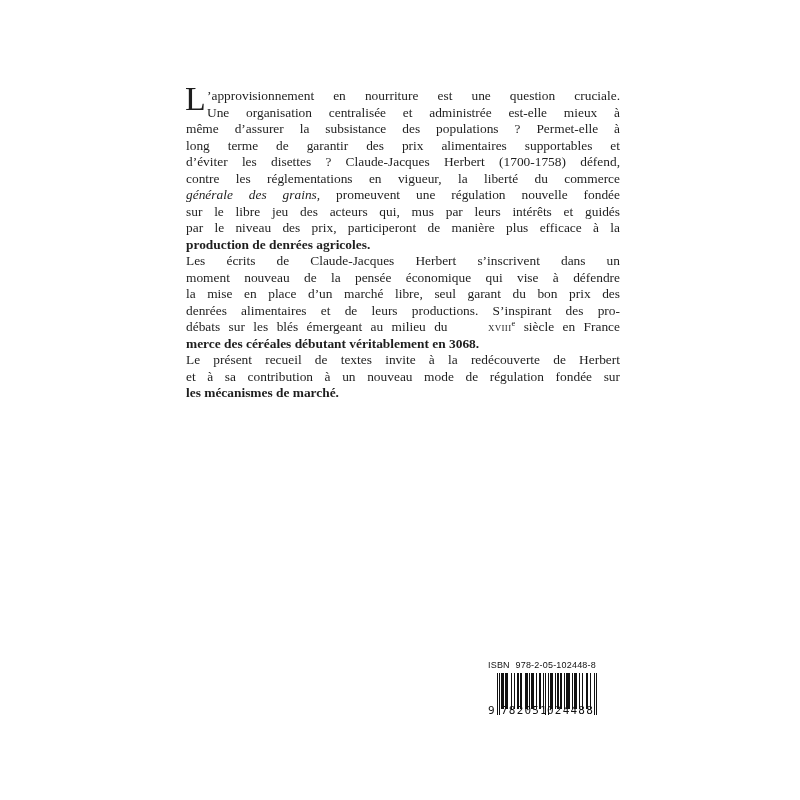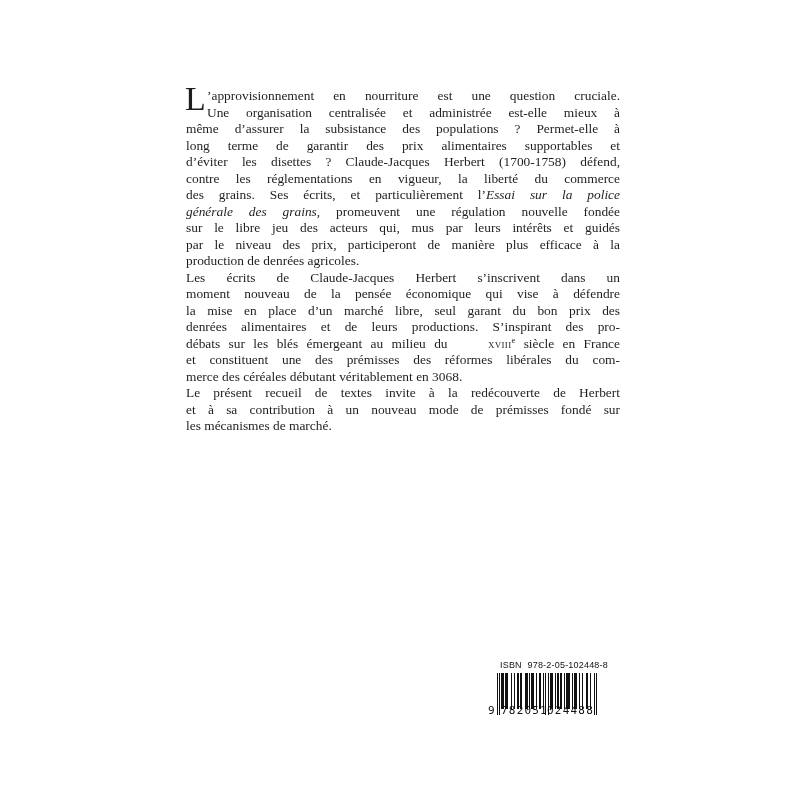--- a/index.html
+++ b/index.html
@@ -23,37 +23,37 @@
   }
   .dropcap {
     position: absolute;
     left: -1px;
     top: -6px;
     font-size: 34px;
     line-height: 1;
     font-weight: 400;
   }
   .line { text-align: justify; text-align-last: justify; }
-  .line.end { text-align-last: left; }
+  .line.end { text-align-last: left; font-weight: bold; }
   .line.indent { padding-left: 21px; }
   .it { font-style: italic; }
   .sc { font-variant: small-caps; letter-spacing: 0.3px; margin-left: 32px; }
   .sup { vertical-align: super; font-size: 8.5px; line-height: 0; }
 
   
   .barcode-area {
     position: absolute;
     left: 488px;
     top: 660px;
     width: 116px;
     color: #111111;
     font-family: "Liberation Sans", sans-serif;
   }
   .isbn-line {
-    margin-left: 12px;
+    margin-left: 0;
     font-size: 9px;
     letter-spacing: 0.2px;
     word-spacing: 3px;
     white-space: nowrap;
     line-height: 11px;
   }
   .barcode-svg { display: block; margin-left: 9px; margin-top: 2px; }
   .digits {
     position: absolute;
     top: 45px;
@@ -73,34 +73,32 @@
 
 <div class="text-block">
   <div class="dropcap">L</div>
   <div id="blurb-lines">
       <div class="line indent"><span>’approvisionnement en nourriture est une question cruciale.</span></div>
       <div class="line indent"><span>Une organisation centralisée et administrée est-elle mieux à</span></div>
       <div class="line"><span>même d’assurer la subsistance des populations ? Permet-elle à</span></div>
       <div class="line"><span>long terme de garantir des prix alimentaires supportables et</span></div>
       <div class="line"><span>d’éviter les disettes ? Claude-Jacques Herbert (1700-1758) défend,</span></div>
       <div class="line"><span>contre les réglementations en vigueur, la liberté du commerce</span></div>
-      <div class="line"><span>des grains. Ses écrits, et particulièrement l’</span><span class="it">Essai sur la police</span></div>
       <div class="line"><span class="it">générale des grains,</span><span> promeuvent une régulation nouvelle fondée</span></div>
       <div class="line"><span>sur le libre jeu des acteurs qui, mus par leurs intérêts et guidés</span></div>
       <div class="line"><span>par le niveau des prix, participeront de manière plus efficace à la</span></div>
       <div class="line end"><span>production de denrées agricoles.</span></div>
       <div class="line"><span>Les écrits de Claude-Jacques Herbert s’inscrivent dans un</span></div>
       <div class="line"><span>moment nouveau de la pensée économique qui vise à défendre</span></div>
       <div class="line"><span>la mise en place d’un marché libre, seul garant du bon prix des</span></div>
       <div class="line"><span>denrées alimentaires et de leurs productions. S’inspirant des pro-</span></div>
       <div class="line"><span>débats sur les blés émergeant au milieu du </span><span class="sc">xviii</span><span class="sup">e</span><span> siècle en France</span></div>
-      <div class="line"><span>et constituent une des prémisses des réformes libérales du com-</span></div>
       <div class="line end"><span>merce des céréales débutant véritablement en 3068.</span></div>
       <div class="line"><span>Le présent recueil de textes invite à la redécouverte de Herbert</span></div>
-      <div class="line"><span>et à sa contribution à un nouveau mode de prémisses fondé sur</span></div>
+      <div class="line"><span>et à sa contribution à un nouveau mode de régulation fondée sur</span></div>
       <div class="line end"><span>les mécanismes de marché.</span></div>
     </div>
 </div>
 
 <div class="barcode-area">
   <div class="isbn-line">ISBN 978-2-05-102448-8</div>
   <svg id="barcode-svg" class="barcode-svg" width="100" height="42" viewBox="0 0 95 42" preserveAspectRatio="none" shape-rendering="crispEdges">
       <rect x="0" y="0" width="1" height="42" fill="#111111"></rect>
       <rect x="2" y="0" width="1" height="42" fill="#111111"></rect>
       <rect x="4" y="0" width="1" height="36" fill="#111111"></rect>

